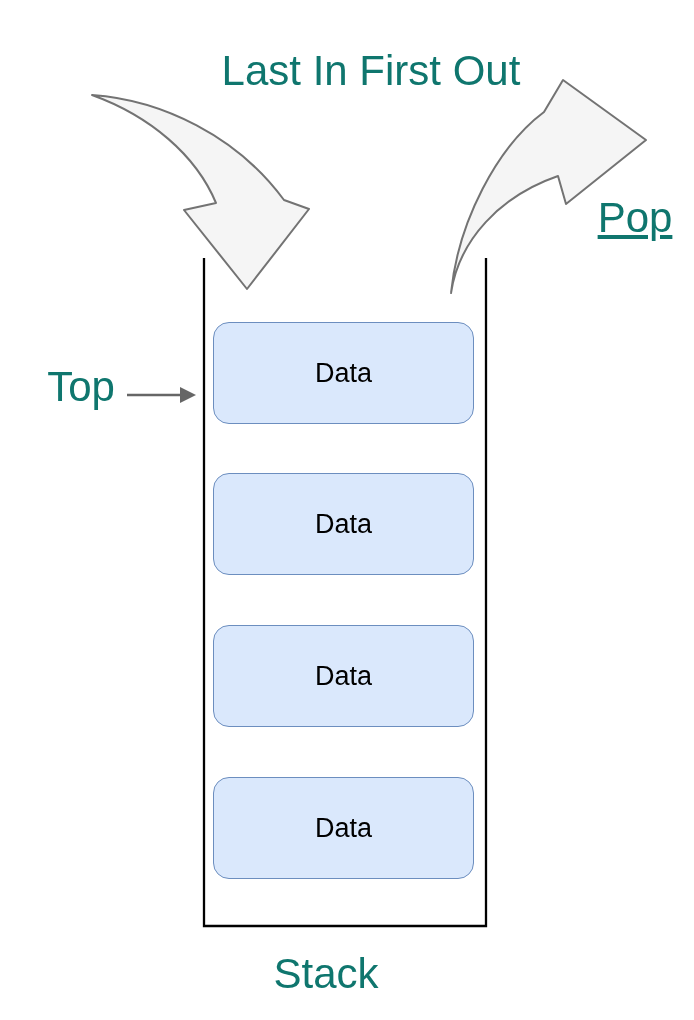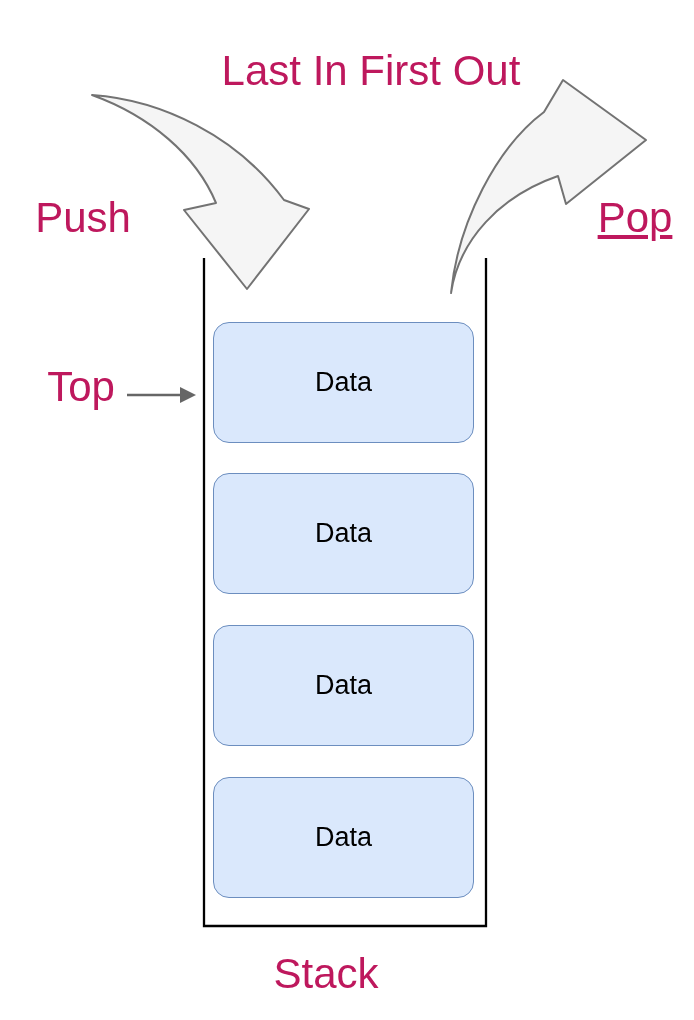--- a/index.html
+++ b/index.html
@@ -17,35 +17,35 @@
     left: 0; top: 0;
     width: 694px; height: 1020px;
     z-index: 1;
   }
   .big-label {
     position: absolute;
     transform: translateX(-50%);
     font-size: 42px;
     line-height: 1;
     white-space: nowrap;
-    color: #be185d;
+    color: #0f766e;
     z-index: 3;
   }
   .title        { left: 371px; top: 50px;  }
   .push-label   { left: 83px;  top: 197px; }
   .pop-label    { left: 635px; top: 197px; text-decoration: underline; }
   .top-label    { left: 81px;  top: 366px; }
   .stack-label  { left: 326px; top: 953px; }
 
   .boxes { position: absolute; left: 0; top: 0; z-index: 2; }
   .data-box {
     position: absolute;
     left: 213px;
     width: 261px;
-    height: 121px;
+    height: 102px;
     box-sizing: border-box;
     background: #dae8fc;
     border: 1.5px solid #6c8ebf;
     border-radius: 16px;
     display: flex;
     align-items: center;
     justify-content: center;
     font-size: 27px;
     color: #000000;
   }
@@ -96,18 +96,17 @@
     </div>
     <div class="data-box">
       <span>Data</span>
     </div>
     <div class="data-box">
       <span>Data</span>
     </div>
   </div>
 
   <div class="big-label title">Last In First Out</div>
-  <div class="big-label push-label">Push</div>
   <div class="big-label pop-label">Pop</div>
   <div class="big-label top-label">Top</div>
   <div class="big-label stack-label">Stack</div>
 
 </div>
 
 </body></html>

